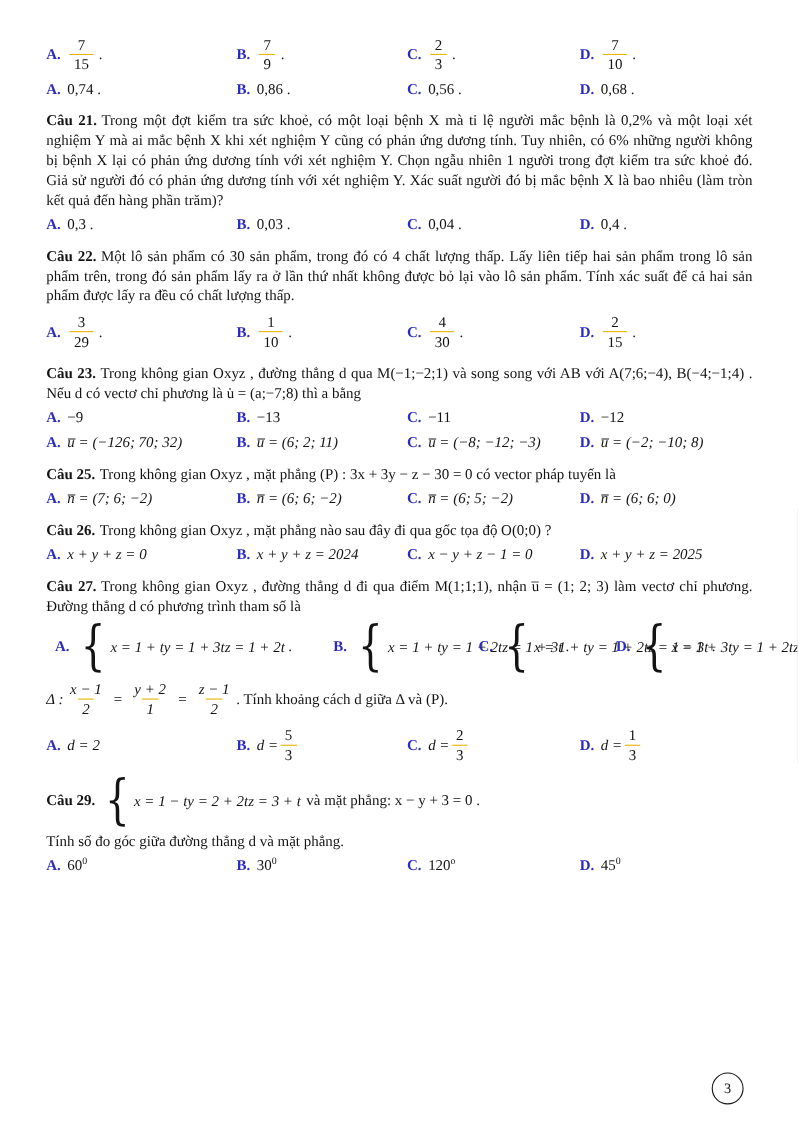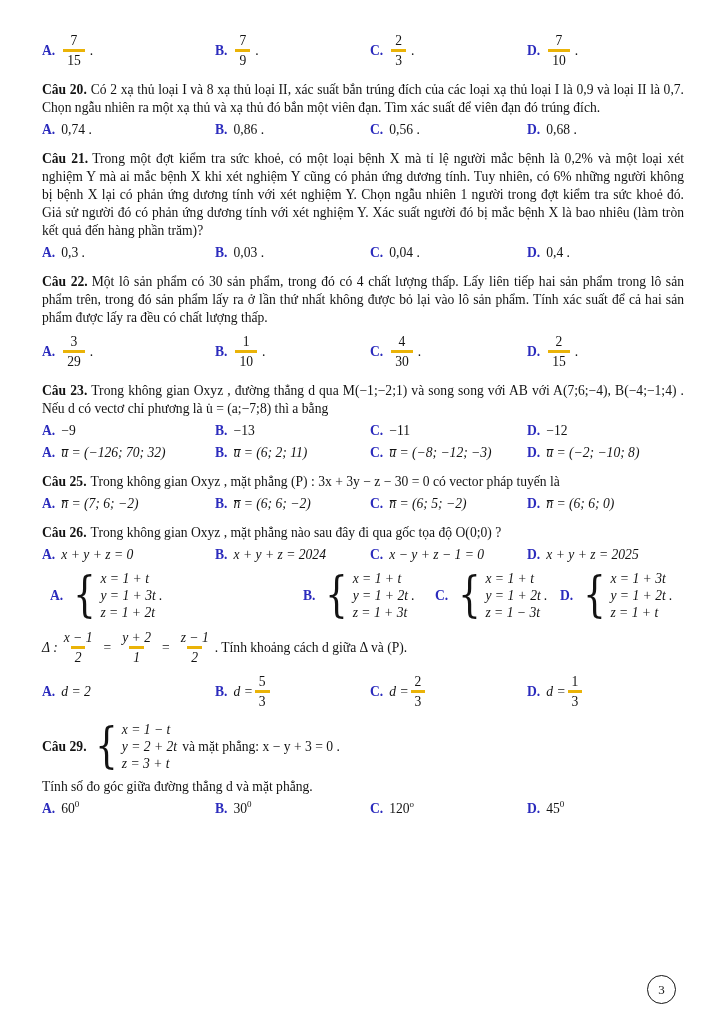--- a/index.html
+++ b/index.html
@@ -18,26 +18,26 @@
   .qp { margin:11px 0 0; text-align:justify; line-height:18px; }
   .qlabel { font-weight:bold; padding-right:4px; }
   .ol { color:#2b2bbd; font-weight:bold; padding-right:6px; }
   .opts { display:grid; grid-template-columns:173px 155px 157px auto; margin:3px 0 0; line-height:19px; }
   .opts.tall { margin-top:5px; }
   .opt { display:inline-flex; align-items:baseline; }
   .opt.center { align-items:center; }
   .ov.it, .it { font-style:italic; }
   .frac { display:inline-flex; flex-direction:column; align-items:center; text-align:center; margin:2px 2px; }
   .frac .num { padding:0 4px 1px; line-height:15px; }
-  .frac .den { border-top:3px solid #eab308; padding:1px 4px 0; line-height:15px; }
+  .frac .den { border-top:1px solid #eab308; padding:1px 4px 0; line-height:15px; }
   .suf { padding-left:3px; }
   .system { display:inline-flex; align-items:center; }
   .brace { font-family:"DejaVu Serif",serif; font-size:49px; font-weight:300; line-height:0.9;
            transform:scaleX(0.72); margin-right:0px; }
-  .syslines { display:flex; flex-direction:column; font-style:italic; }
+  .syslines { display:flex; flex-direction:row; font-style:italic; }
   .syslines span { display:block; line-height:17px; white-space:nowrap; }
   .opts27 { display:grid; grid-template-columns:253px 132px 125px auto; padding-left:8px; margin-top:6px; }
   .eqline { display:flex; align-items:center; margin-top:7px; line-height:18px; }
   .eqline .gap { padding:0 5px; }
   .q29row { display:flex; align-items:center; margin-top:10px; white-space:nowrap; }
   .q29row > span { padding-right:5px; }
   sup { font-size:9px; line-height:0; vertical-align:super; font-style:normal; }
   .pagecircle {
     position:absolute; right:49px; bottom:20px;
     width:27px; height:27px; border:1.6px solid #151515; border-radius:50%;
@@ -79,21 +79,20 @@
       <b class="ol">D.</b>
       <span class="frac">
           <span class="num">7</span>
           <span class="den">10</span>
         </span>
       <span class="suf">.</span>
     </span>
   </div>
 
   <div>
-    <p class="qp"><b class="qlabel">Câu 20.</b><span>Có 2 xạ thủ loại I và 8 xạ thủ loại II, xác suất bắn trúng đích của các loại xạ thủ loại I là 0,9 và loại II là 0,7. Chọn ngẫu nhiên ra một xạ thủ và xạ thủ đó bắn một viên đạn. Tìm xác suất để viên đạn đó trúng đích.</span></p>
     <div class="opts">
       <span class="opt">
           <b class="ol">A.</b>
           <span class="ov">0,74 .</span>
         </span>
       <span class="opt">
           <b class="ol">B.</b>
           <span class="ov">0,86 .</span>
         </span>
       <span class="opt">
@@ -248,20 +247,21 @@
           <span class="ov it">x − y + z − 1 = 0</span>
         </span>
       <span class="opt">
           <b class="ol">D.</b>
           <span class="ov it">x + y + z = 2025</span>
         </span>
     </div>
   </div>
 
   <div>
+    <p class="qp"><b class="qlabel">Câu 27.</b><span>Trong không gian Oxyz , đường thẳng d đi qua điểm M(1;1;1), nhận u̅ = (1; 2; 3) làm vectơ chỉ phương. Đường thẳng d có phương trình tham số là</span></p>
     <div class="opts27">
       <span class="opt center">
         <b class="ol">A.</b>
         <span class="system">
           <span class="brace">{</span>
           <span class="syslines">
             <span>x = 1 + t</span>
             <span>y = 1 + 3t</span>
             <span>z = 1 + 2t</span>
           </span>

